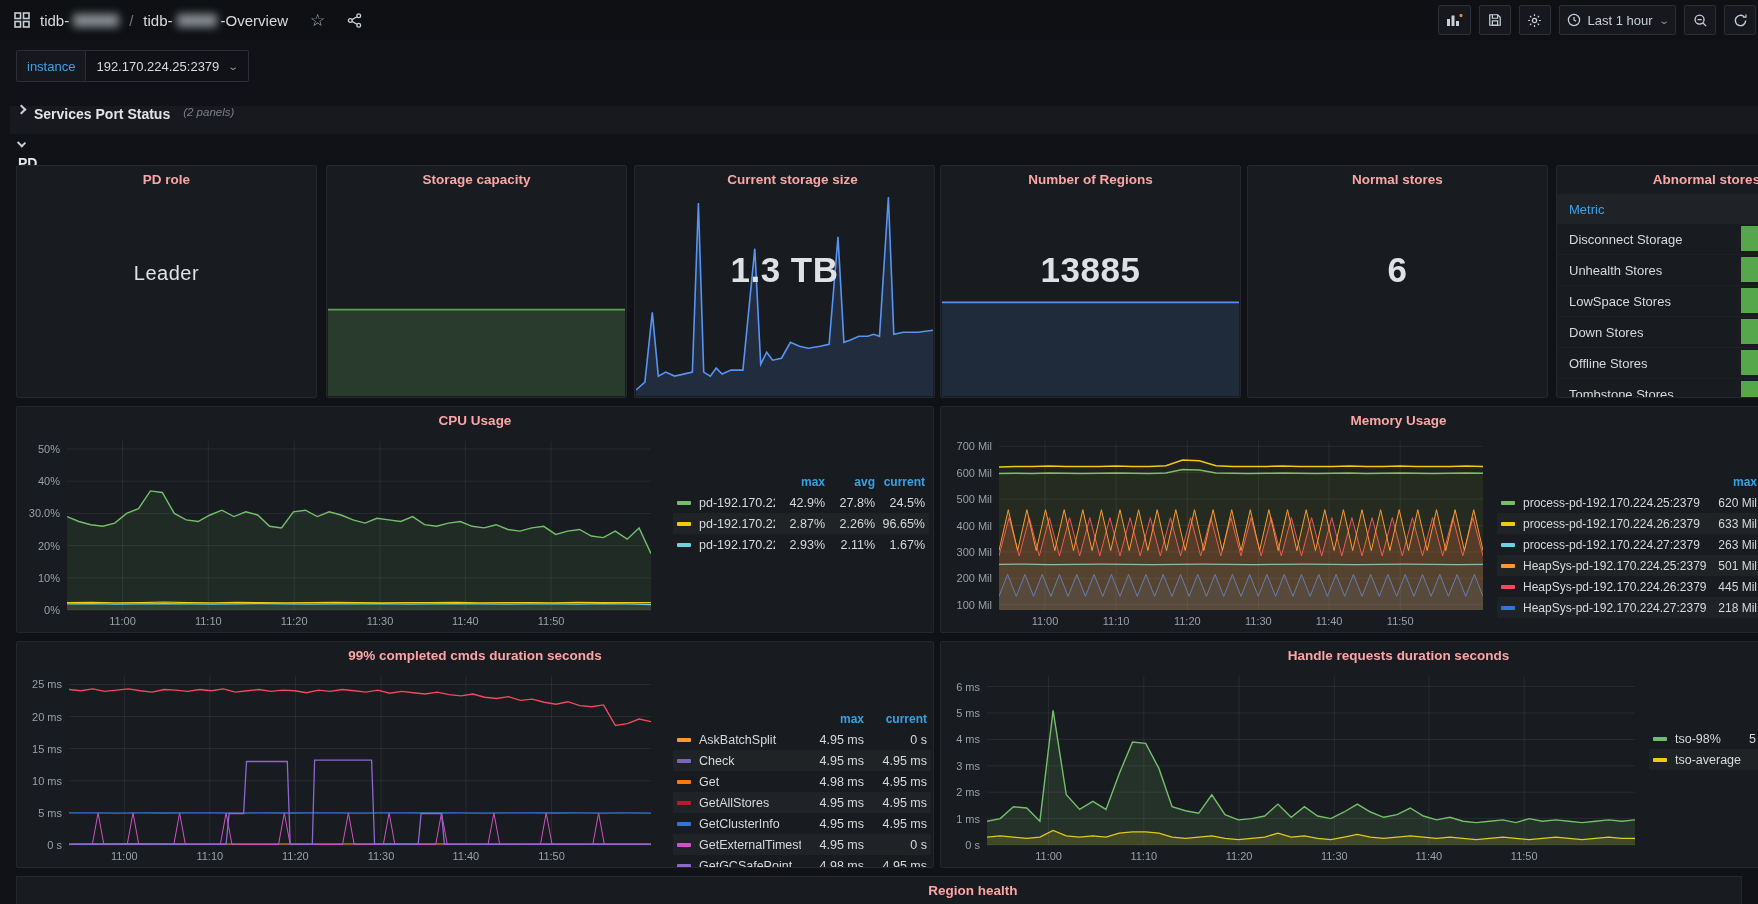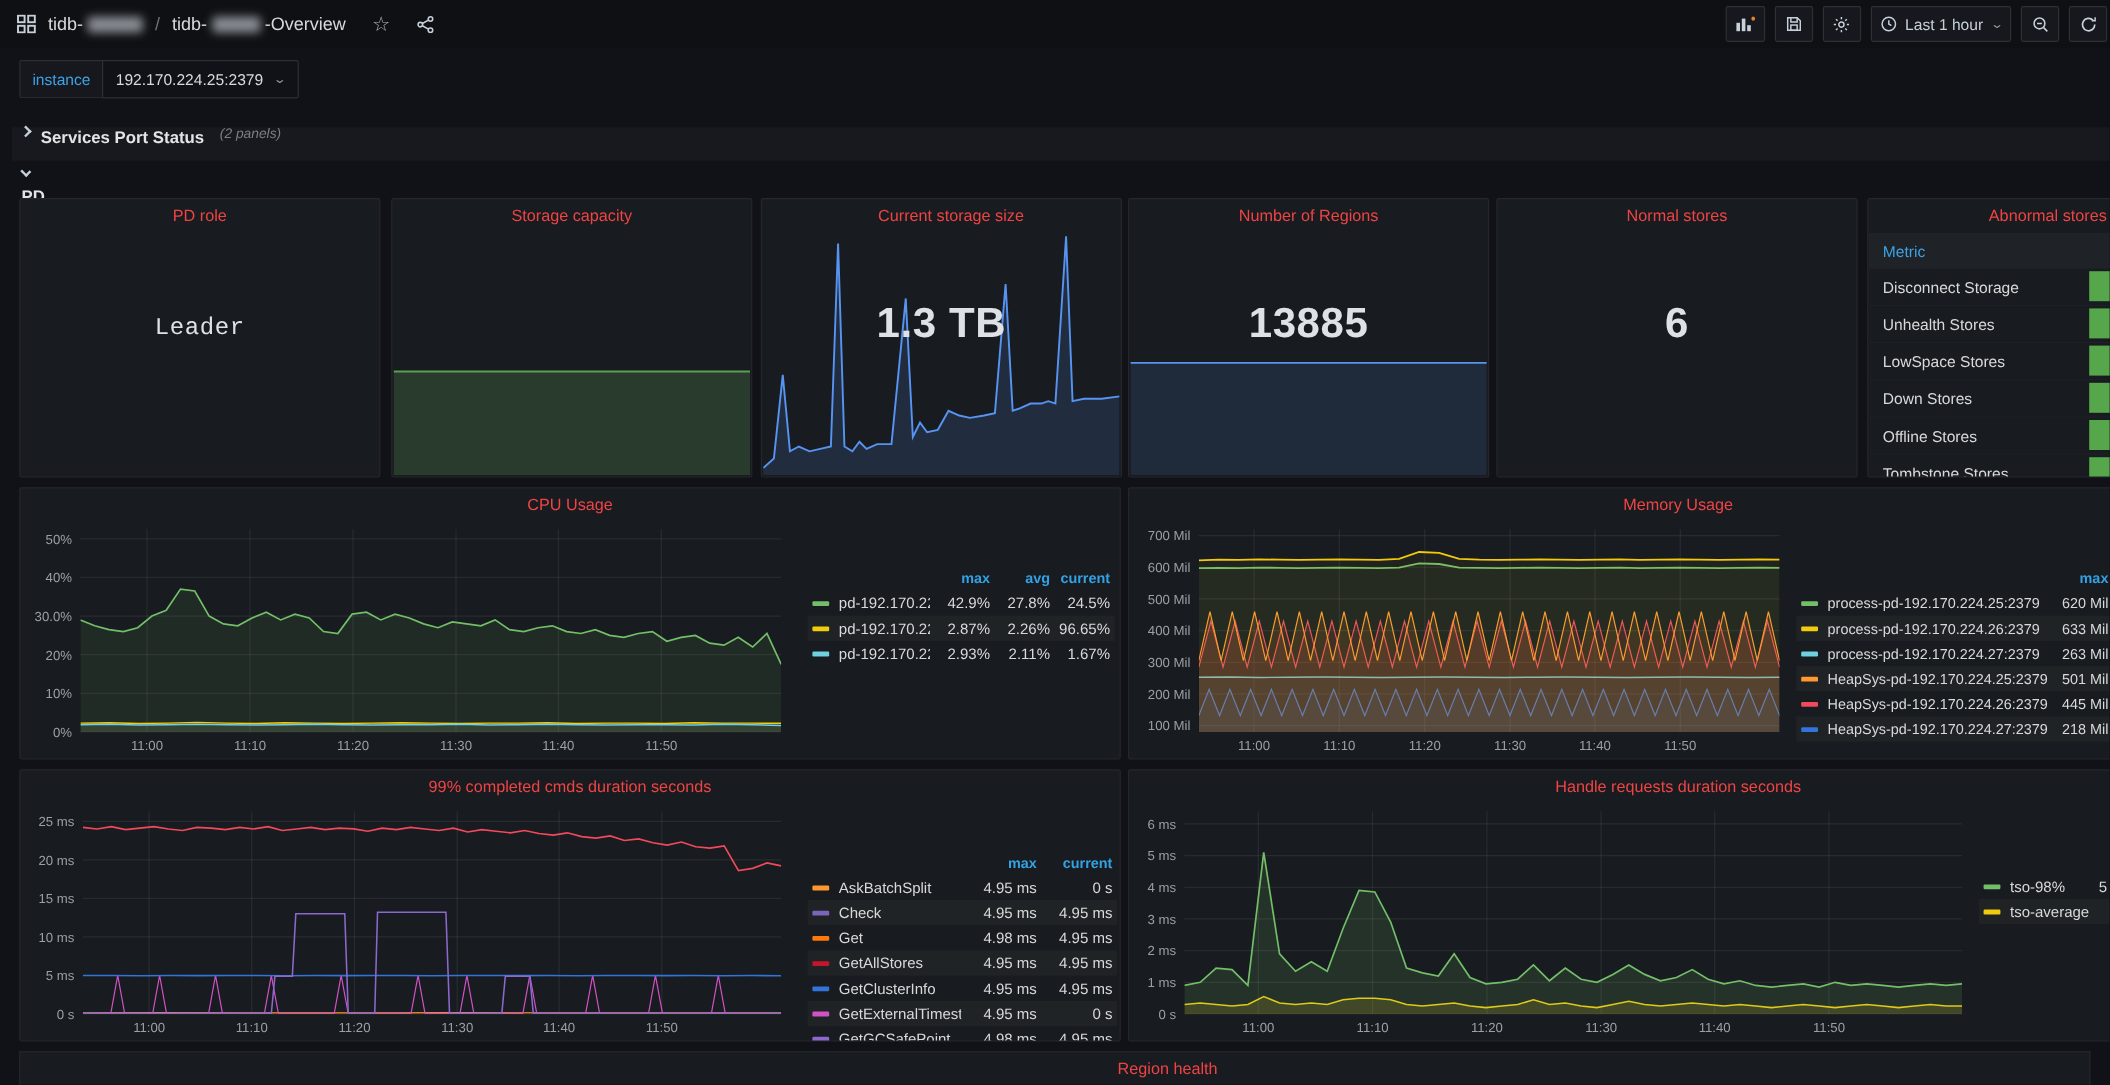--- a/index.html
+++ b/index.html
@@ -40,26 +40,26 @@
   .rowhead .t { font-size:14px; font-weight:700; color:#e3e4e6; }
   .rowhead .meta { font-size:11.5px; font-style:italic; color:#7b8087; margin-left:4px; }
   .chev { width:7px; height:7px; border-right:2px solid #c7d0d9; border-bottom:2px solid #c7d0d9;
     display:inline-block; }
   .chev.right { transform:rotate(-45deg); }
   .chev.down  { transform:rotate(45deg); margin-top:-3px; }
 
   
   .panel { position:absolute; background:#181b1f; border:1px solid #25272d; border-radius:2px; overflow:hidden; }
   .ptitle { height:26px; display:flex; align-items:center; justify-content:center; font-size:13.5px;
-    font-weight:400; color:#ef4444; cursor:pointer; white-space:nowrap; }
+    font-weight:700; color:#fca5a5; cursor:pointer; white-space:nowrap; }
 
   
   .stat-val { position:absolute; left:0; right:0; top:84px; text-align:center; font-size:35px;
     font-weight:700; color:#dee1e6; letter-spacing:.5px; z-index:3; }
-  .stat-val.small { font-size:20px; font-weight:500; top:96px;font-family:Liberation Mono, monospace; }
+  .stat-val.small { font-size:20px; font-weight:500; top:96px; }
   .sparkwrap { position:absolute; left:1px; right:1px; bottom:1px; height:186px; z-index:1; }
 
   
   .abn-head { height:30px; background:#1f2227; display:flex; align-items:center; padding:0 12px;
     color:#3da2e5; font-size:13px; font-weight:500; cursor:pointer; margin-top:2px; }
   .abn-row { position:relative; height:31px; display:flex; align-items:center; padding:0 12px;
     font-size:13px; color:#d8d9da; border-bottom:1px solid #1d2025; }
   .abn-cell { position:absolute; left:184px; width:140px; top:2px; bottom:3px; background:#56a64b; }
 
   

